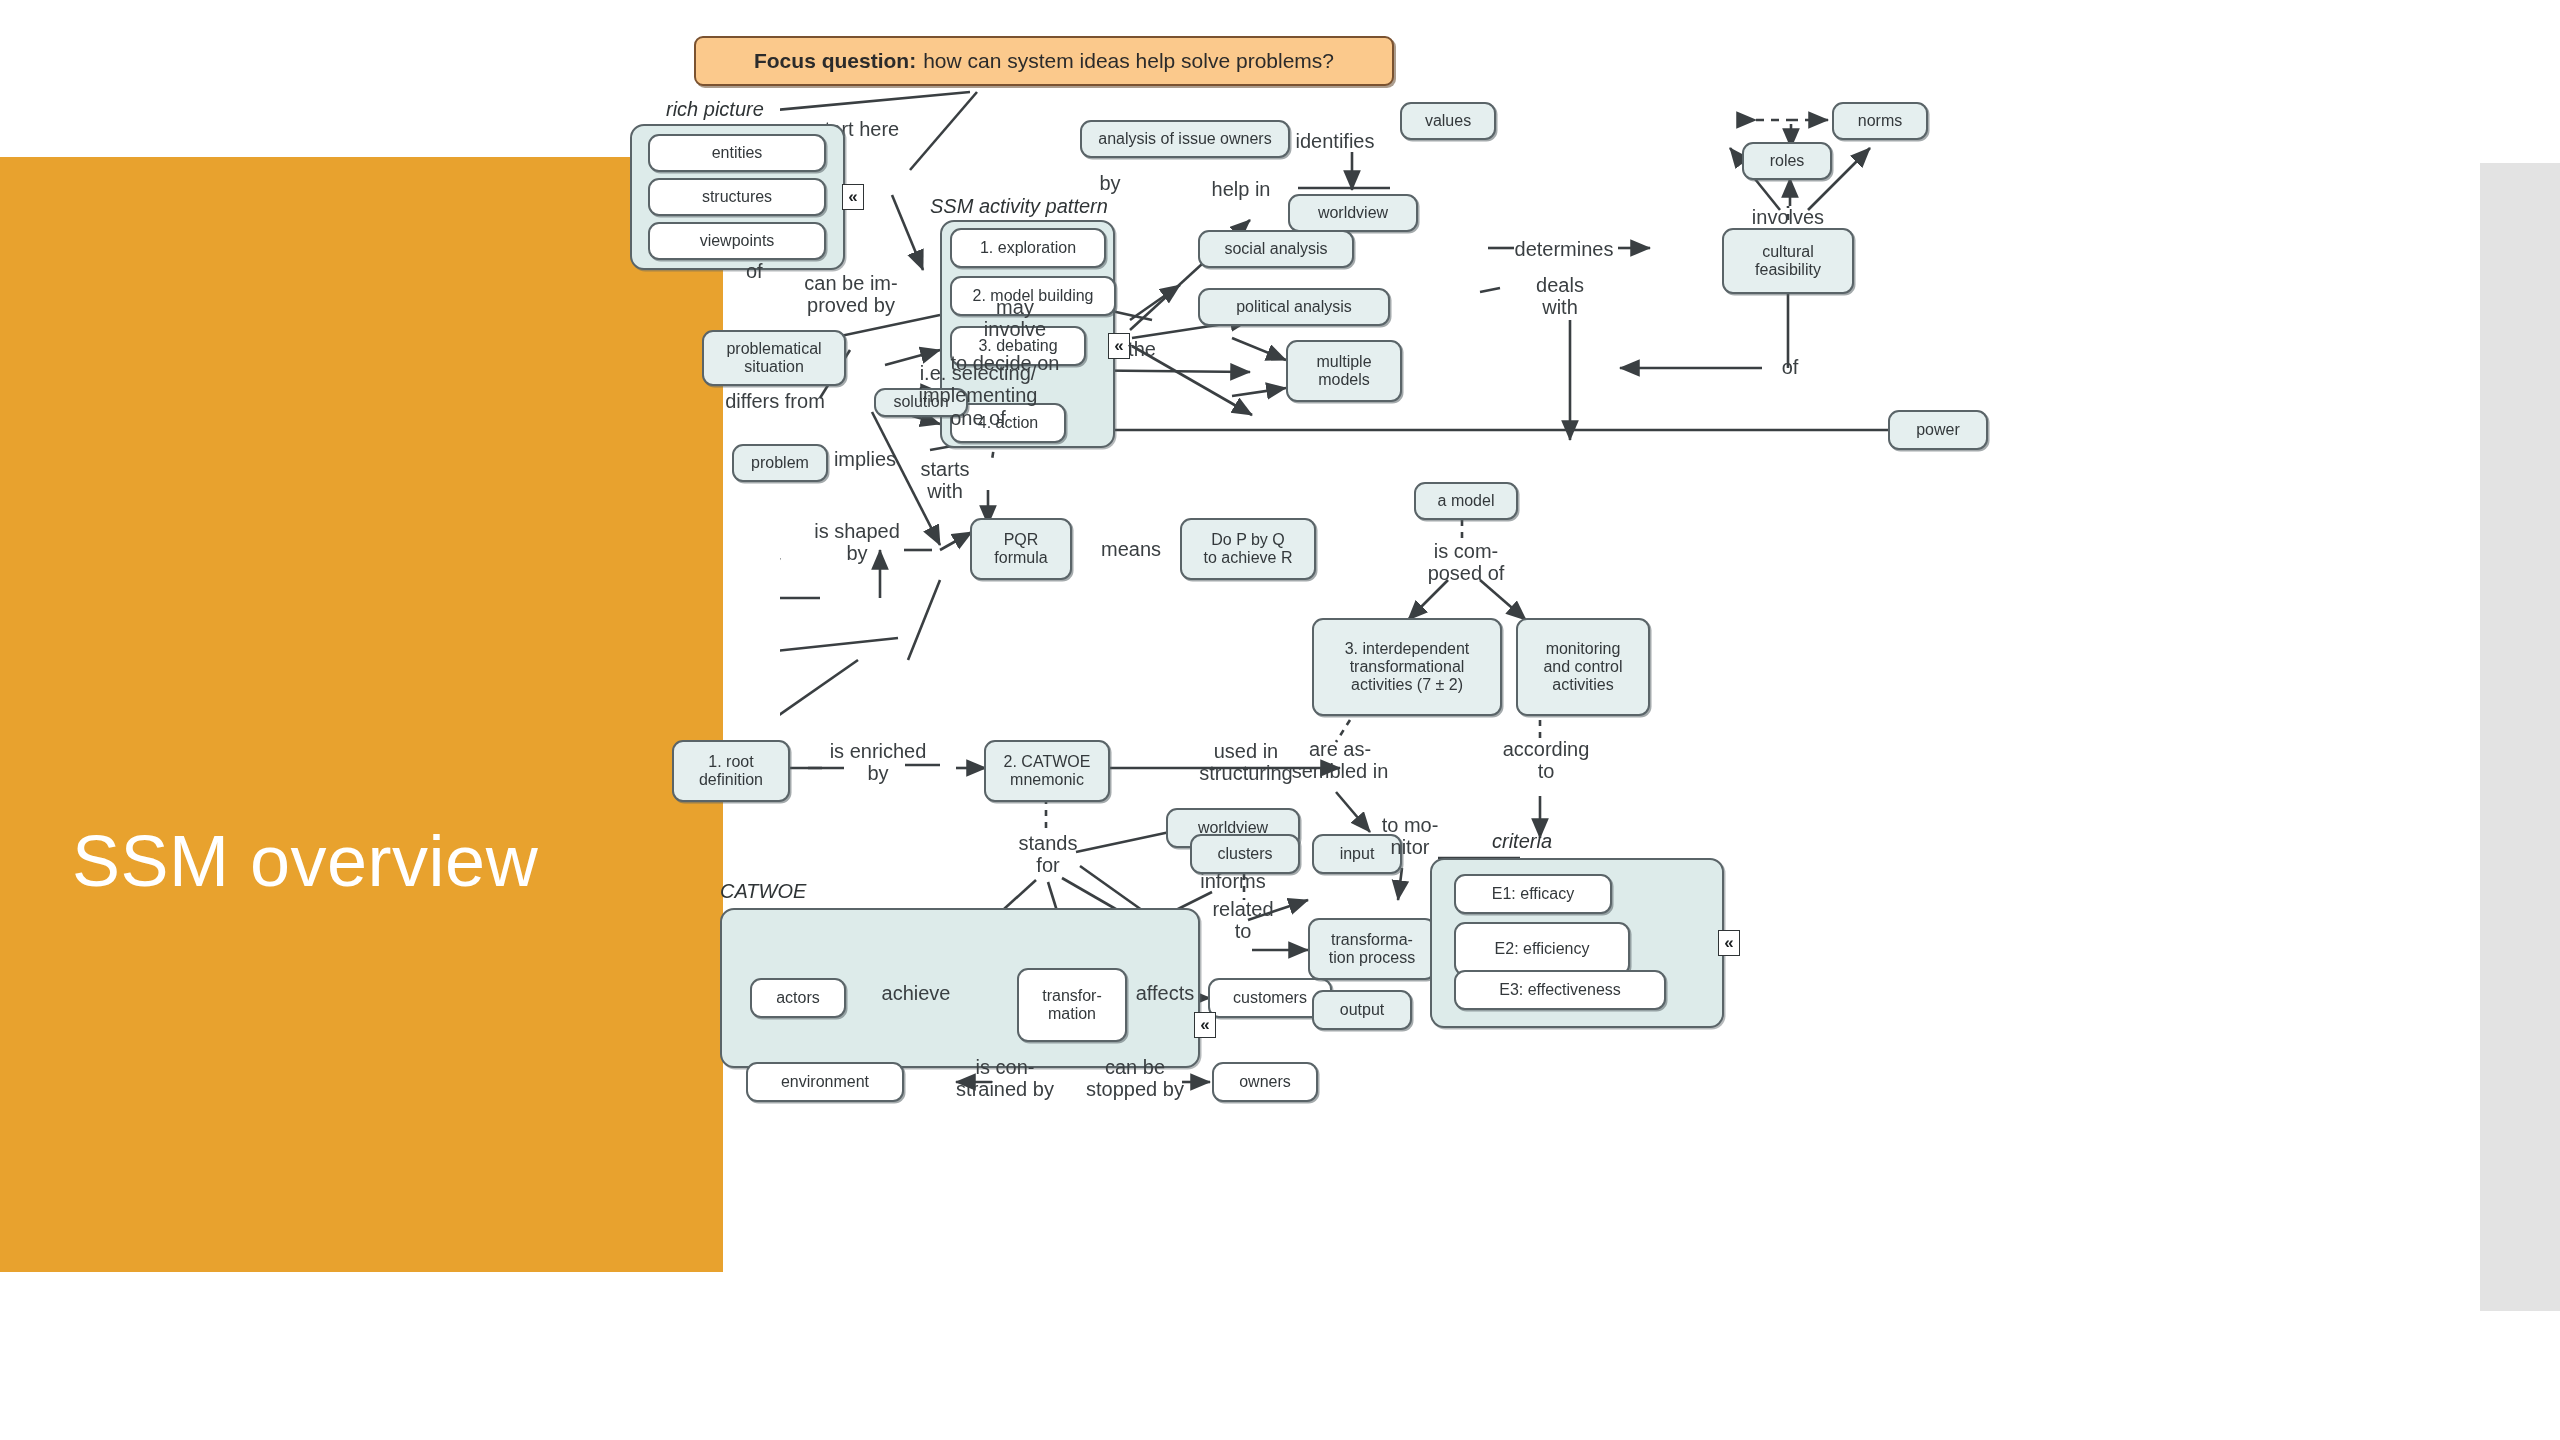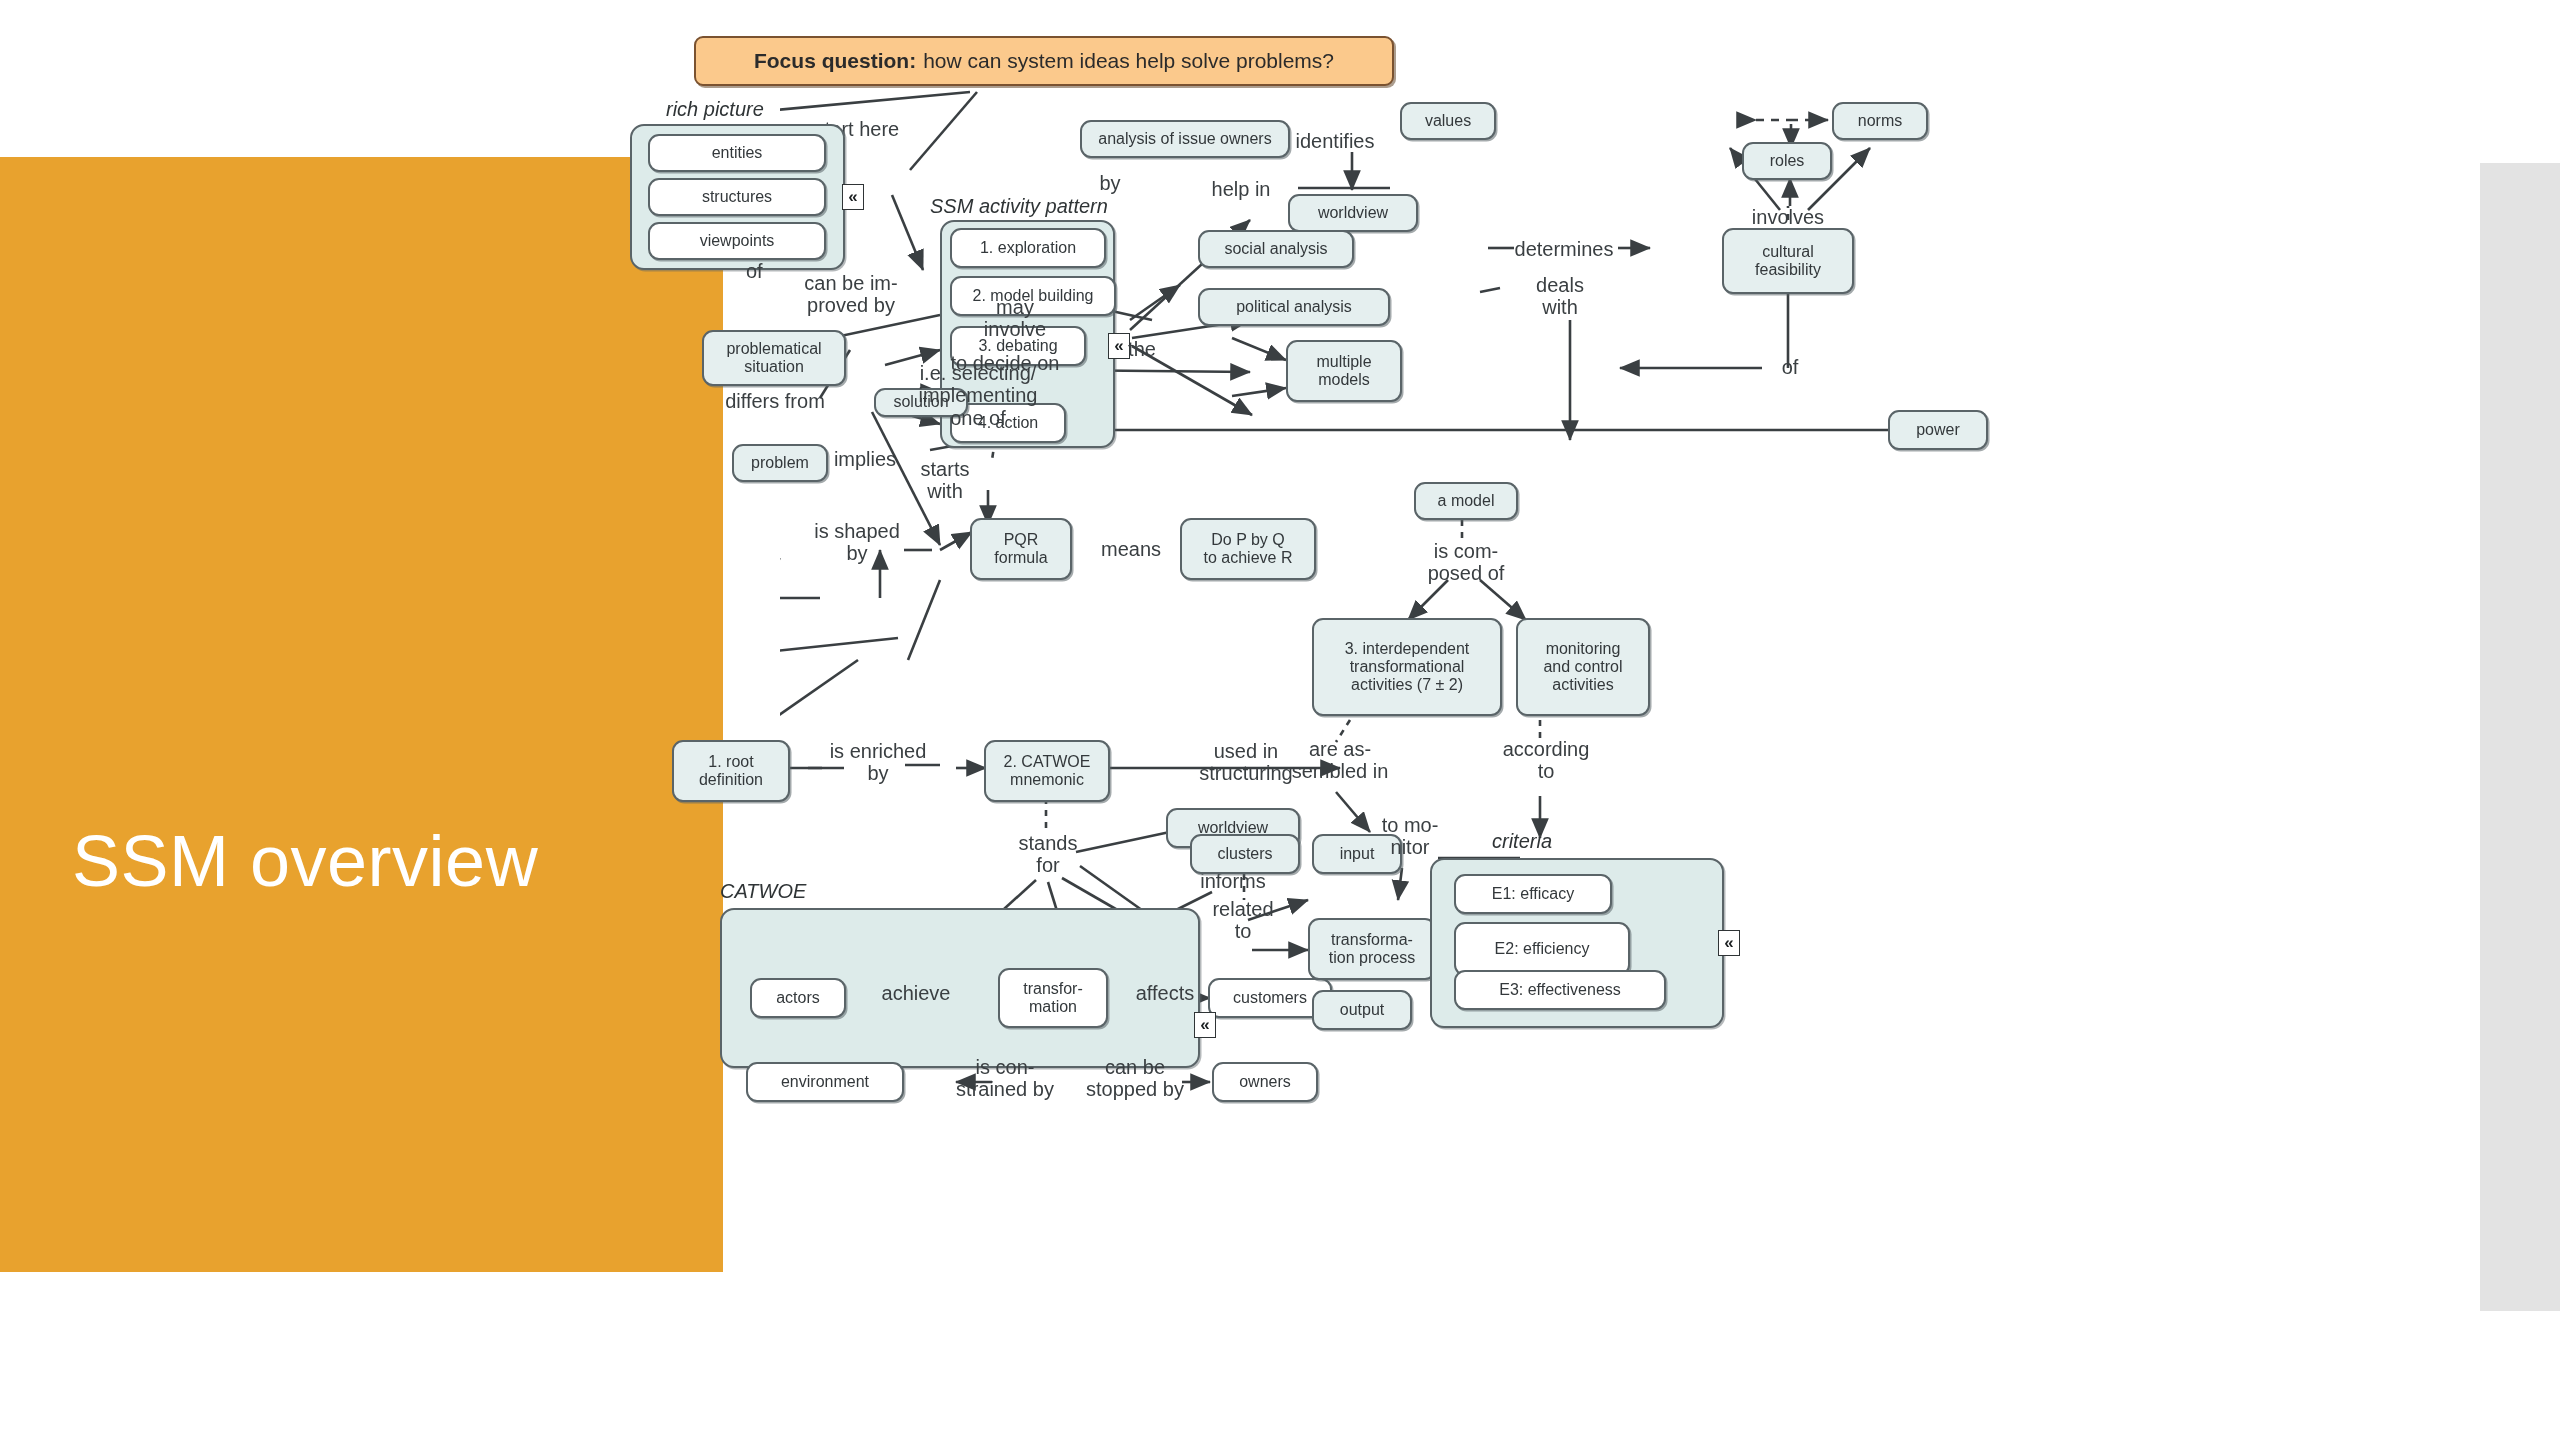--- a/index.html
+++ b/index.html
@@ -290,21 +290,21 @@
 
     <div class="lbl" style="left:218px;top:812px;width:100px;">stands
 for</div>
     <div class="node tint" style="left:386px;top:788px;width:134px;height:40px;">worldview</div>
     <div class="lbl" style="left:398px;top:850px;width:110px;">informs</div>
 
     <div class="grp-title" style="left:-60px;top:860px;">CATWOE</div>
     <div class="grp" style="left:-60px;top:888px;width:480px;height:160px;"></div>
     <div class="node" style="left:-30px;top:958px;width:96px;height:40px;">actors</div>
     <div class="lbl" style="left:66px;top:962px;width:140px;">achieve</div>
-    <div class="node" style="left:218px;top:948px;width:110px;height:60px;white-space:pre-line;">transfor-
+    <div class="node" style="left:237px;top:948px;width:110px;height:74px;white-space:pre-line;">transfor-
 mation</div>
     <div class="lbl" style="left:330px;top:962px;width:110px;">affects</div>
     <div class="node" style="left:428px;top:958px;width:124px;height:40px;">customers</div>
     <div class="node" style="left:-34px;top:1042px;width:158px;height:40px;">environment</div>
     <div class="lbl" style="left:160px;top:1036px;width:130px;">is con-
 strained by</div>
     <div class="lbl" style="left:290px;top:1036px;width:130px;">can be
 stopped by</div>
     <div class="node" style="left:432px;top:1042px;width:106px;height:40px;">owners</div>
     <div class="collapse" style="left:414px;top:992px;">«</div>

